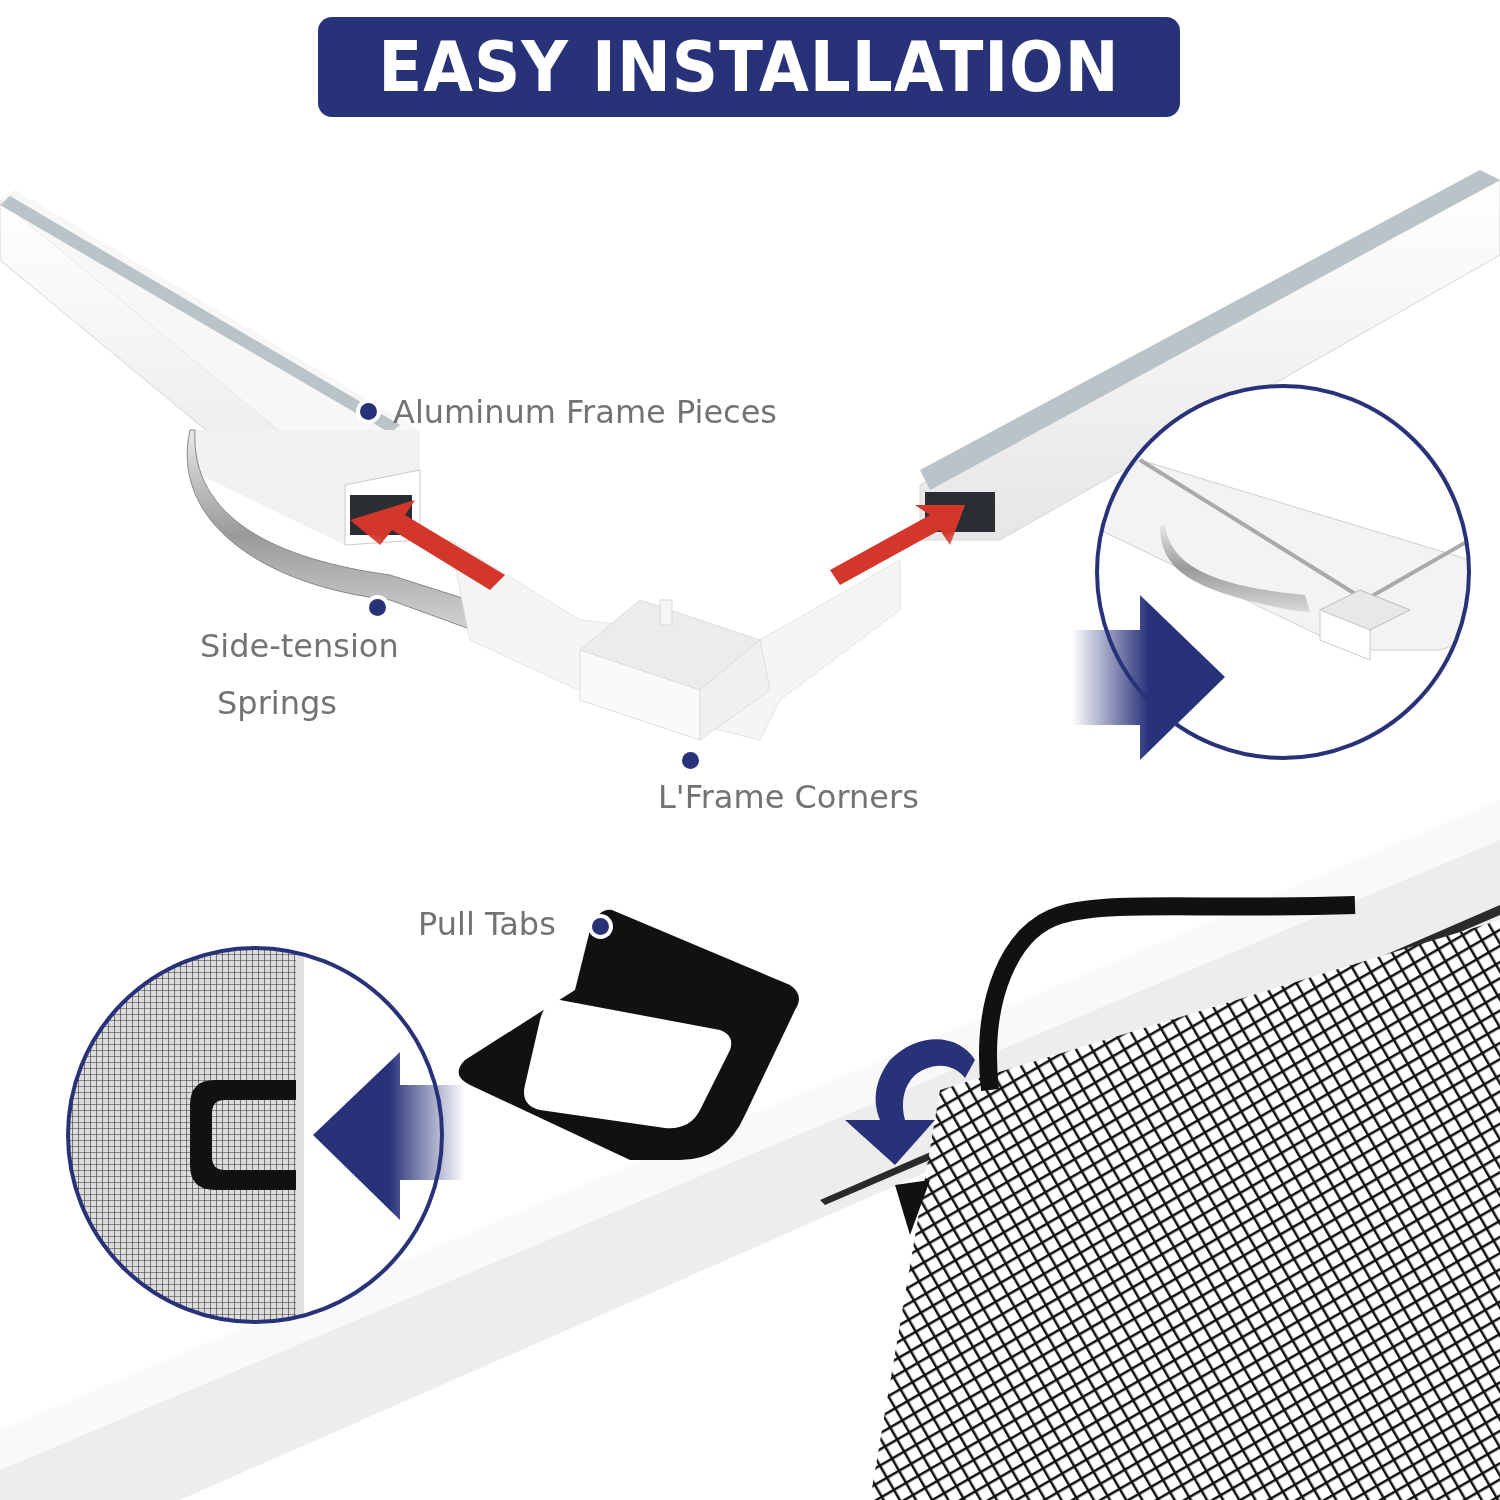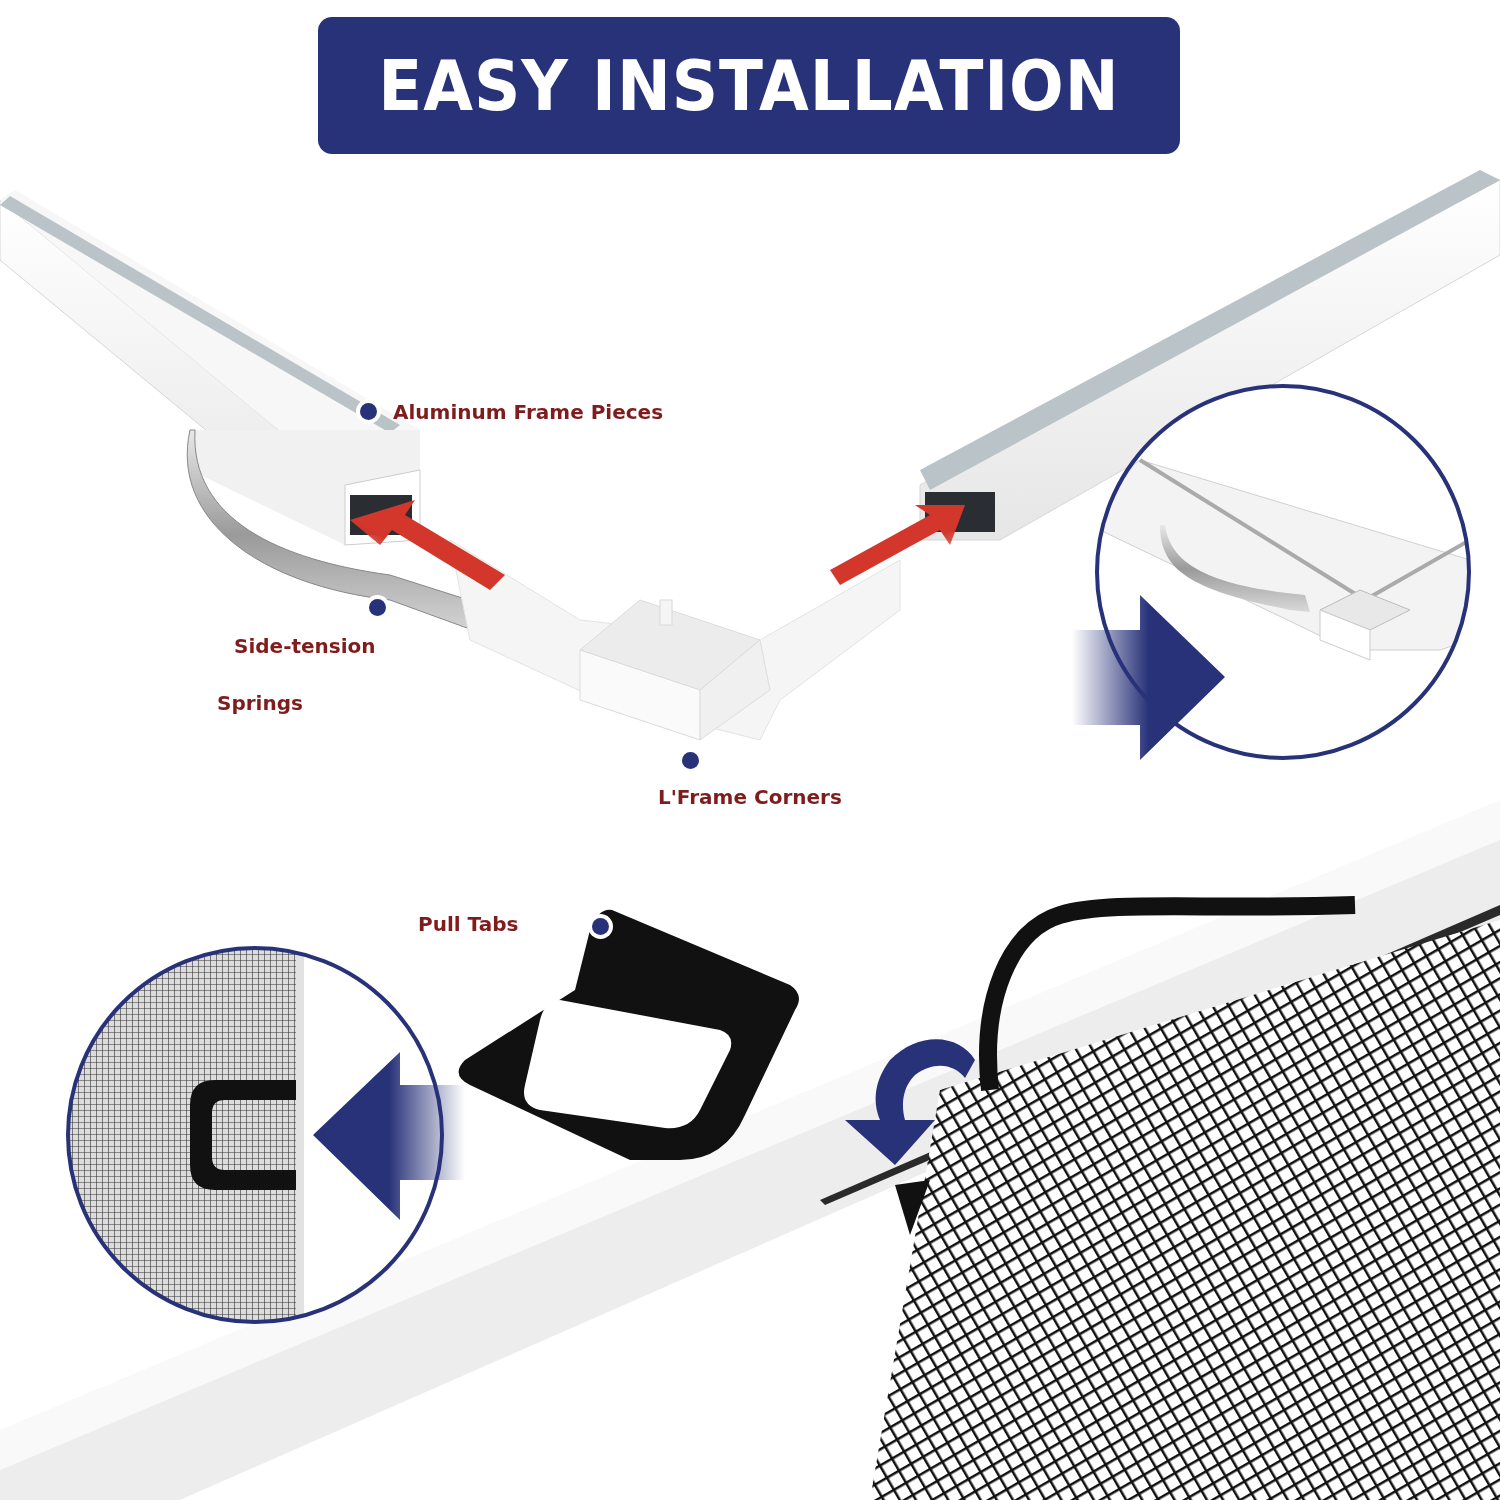--- a/index.html
+++ b/index.html
@@ -1,20 +1,20 @@
 <!DOCTYPE html>
 <html><head>
 <meta charset="utf-8">
 <style>
   html, body { margin:0; padding:0; background:#ffffff; }
   body { width:1500px; height:1500px; position:relative; overflow:hidden; font-family:"DejaVu Sans", sans-serif; }
-  .banner { position:absolute; left:318px; top:17px; width:862px; height:137px; background:#283279; border-radius:14px; display:flex; align-items:center; justify-content:center; }
+  .banner { position:absolute; left:318px; top:17px; width:862px; height:100px; background:#283279; border-radius:14px; display:flex; align-items:center; justify-content:center; }
   .banner-text { color:#ffffff; font-family:"DejaVu Sans", sans-serif; font-weight:bold; font-size:70px; letter-spacing:1px; transform:scaleX(0.92); }
   .scene { position:absolute; left:0; top:0; width:1500px; height:1500px; }
-  .label { position:absolute; font-family:"DejaVu Sans", sans-serif; font-size:20px; color:#7f1d1d; line-height:37px; white-space:nowrap;font-weight:bold; }
+  .label { position:absolute; font-family:"DejaVu Sans", sans-serif; font-size:32px; color:#737373; line-height:37px; white-space:nowrap; }
   .dot { position:absolute; width:17px; height:17px; border-radius:50%; background:#283279; box-shadow:0 0 0 4px #ffffff; }
 </style>
 </head>
 <body>
 
 <svg class="scene" viewBox="0 0 1500 1500" xmlns="http://www.w3.org/2000/svg">
   <defs>
     <linearGradient id="railTop" x1="0" y1="0" x2="0" y2="1">
       <stop offset="0" stop-color="#ffffff"></stop>
         <stop offset="1" stop-color="#e6e6e6"></stop>
@@ -145,20 +145,20 @@
 </svg>
 
 <div class="banner">
   <span class="banner-text">EASY INSTALLATION</span>
 </div>
 
 <span class="dot" style="left:360px;top:403px;"></span>
 <span class="label" style="left:393px;top:394px;">Aluminum Frame Pieces</span>
 
 <span class="dot" style="left:369px;top:599px;"></span>
-<span class="label" style="left:234px;top:628px;text-align:right;">Side-tension</span>
+<span class="label" style="left:200px;top:628px;text-align:right;">Side-tension</span>
 <span class="label" style="left:217px;top:685px;">Springs</span>
 
 <span class="dot" style="left:682px;top:752px;"></span>
 <span class="label" style="left:658px;top:779px;text-align:right;">L'Frame Corners</span>
 
 <span class="label" style="left:418px;top:906px;">Pull Tabs</span>
 <span class="dot" style="left:592px;top:918px;"></span>
 
 </body></html>

